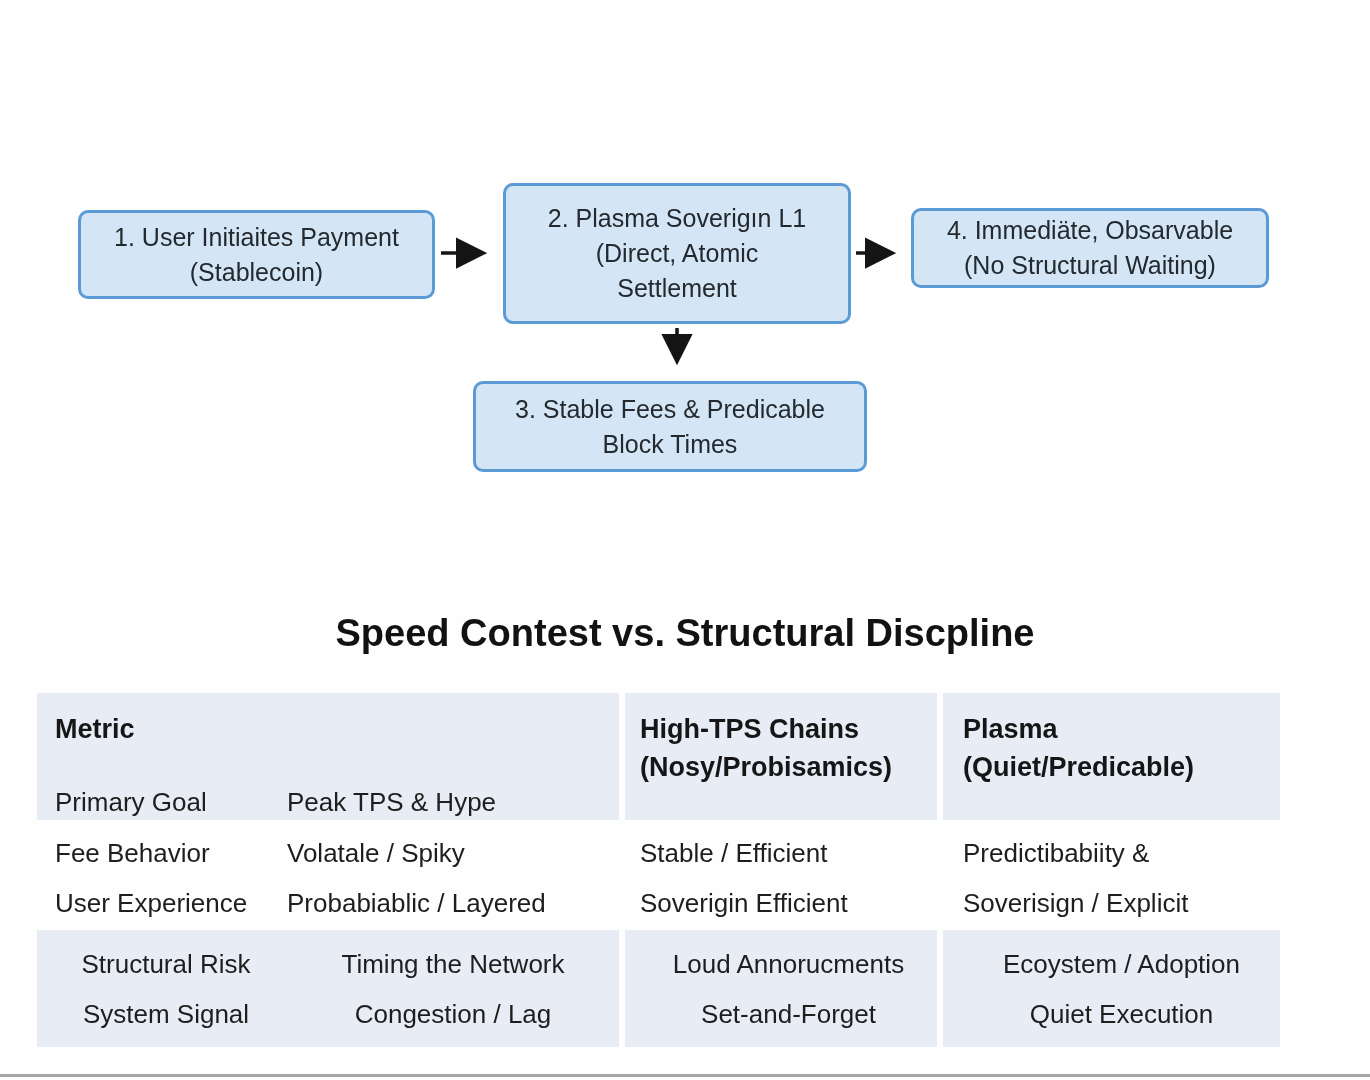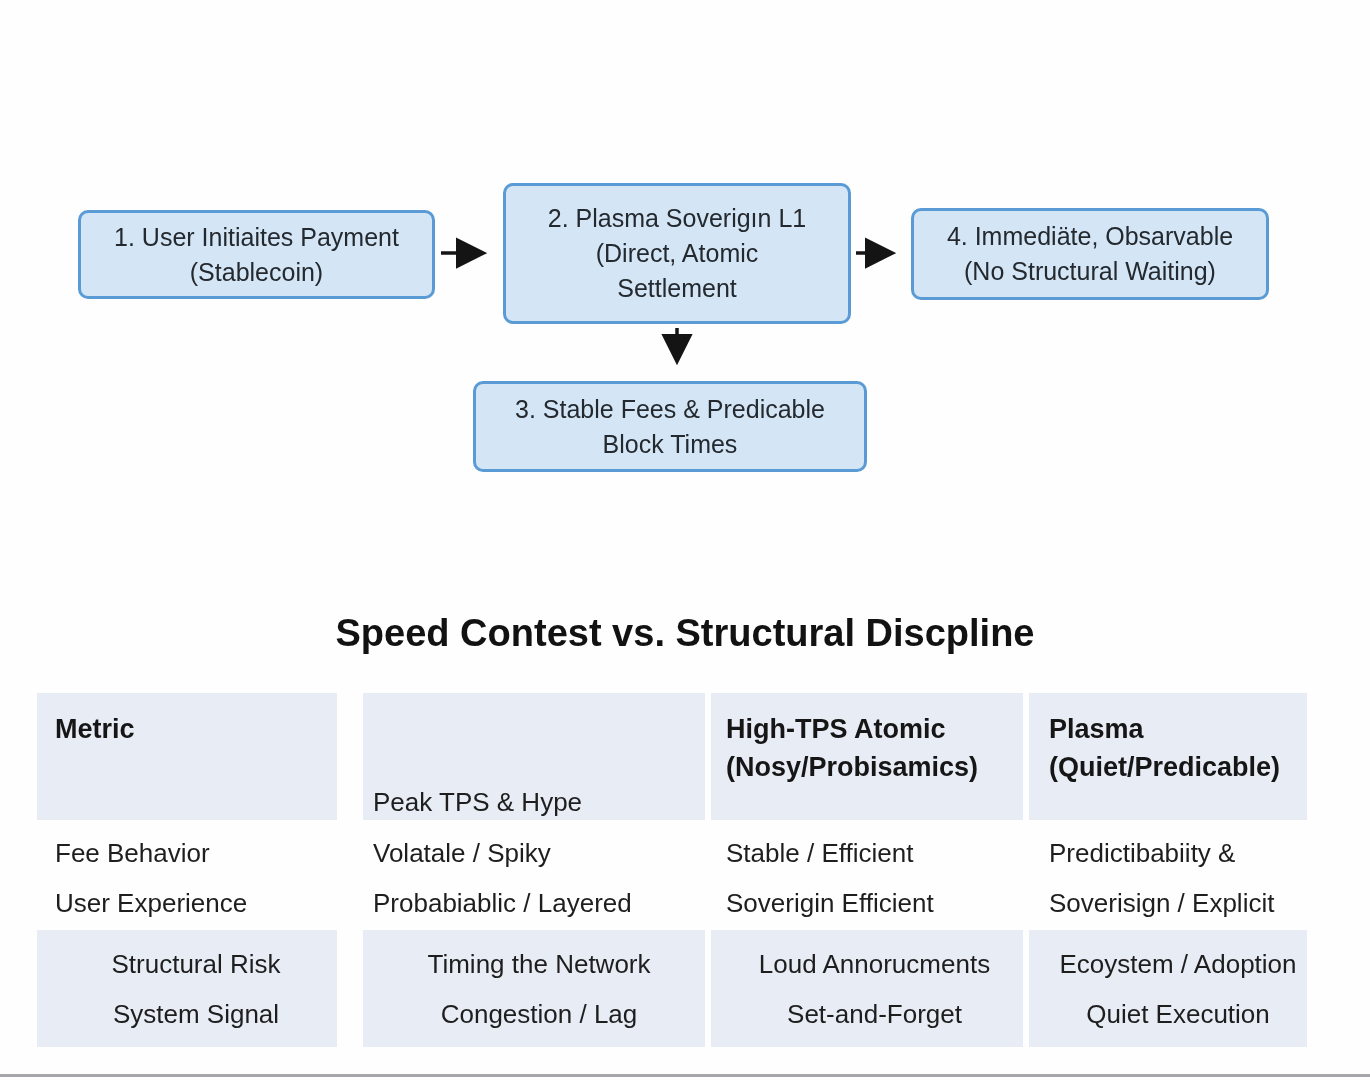--- a/index.html
+++ b/index.html
@@ -25,21 +25,21 @@
     align-items: center;
     justify-content: center;
     text-align: center;
     font-size: 25px;
     line-height: 35px;
     color: #24292f;
   }
   .flowbox span { display: block; }
   #fb1 { left: 78px;  top: 210px; width: 357px; height: 89px; }
   #fb2 { left: 503px; top: 183px; width: 348px; height: 141px; }
-  #fb4 { left: 911px; top: 208px; width: 358px; height: 92px; }
+  #fb4 { left: 911px; top: 208px; width: 358px; height: 80px; }
   #fb3 { left: 473px; top: 381px; width: 394px; height: 91px; }
 
   .arrow-layer {
     position: absolute;
     left: 0; top: 0;
     width: 1370px; height: 520px;
     pointer-events: none;
   }
 
   
@@ -59,24 +59,24 @@
   
   .cmp-table {
     position: absolute;
     left: 37px;
     top: 693px;
     width: 1312px;
   }
   .band { display: flex; }
   .cell { box-sizing: border-box; background: transparent; }
   .band.shaded .cell { background: var(--band-bg, #e7ecf5); }
-  .c1 { width: 300px; margin-right: 26px; padding-left: 18px; }
+  .c1 { width: 240px; margin-right: 0; padding-left: 18px; }
   .c2 { width: 342px; margin-right: 6px;  padding-left: 10px; }
   .c3 { width: 312px; margin-right: 6px;  padding-left: 15px; }
-  .c4 { width: 278px; padding-left: 20px; }
+  .c4 { width: 337px; padding-left: 20px; }
 
   .band-header { height: 127px; }
   .band-header .cell { padding-top: 17px; }
   .hdr { font-weight: bold; font-size: 27px; line-height: 38px; min-height: 74px; color: #161616; }
   .hdr span { display: block; }
   .first-row { font-size: 26px; line-height: 36px; }
 
   .band-body { }
   .band-white { height: 110px; }
   .band-white .cell { padding-top: 8px; }
@@ -128,30 +128,31 @@
 
   <h1 class="section-title">Speed Contest vs. Structural Discpline</h1>
 
   <div class="cmp-table">
 
     <div class="band band-header shaded">
       <div class="cell c1">
         <div class="hdr">
           <span>Metric</span>
         </div>
+        <div class="first-row">Primary Goal</div>
       </div>
       <div class="cell c2">
         <div class="hdr">
           <span></span>
         </div>
         <div class="first-row">Peak TPS &amp; Hype</div>
       </div>
       <div class="cell c3">
         <div class="hdr">
-          <span>High-TPS Atomic</span>
+          <span>High-TPS Chains</span>
           <span>(Nosy/Probisamics)</span>
         </div>
         <div class="first-row"></div>
       </div>
       <div class="cell c4">
         <div class="hdr">
           <span>Plasma</span>
           <span>(Quiet/Predicable)</span>
         </div>
         <div class="first-row"></div>

